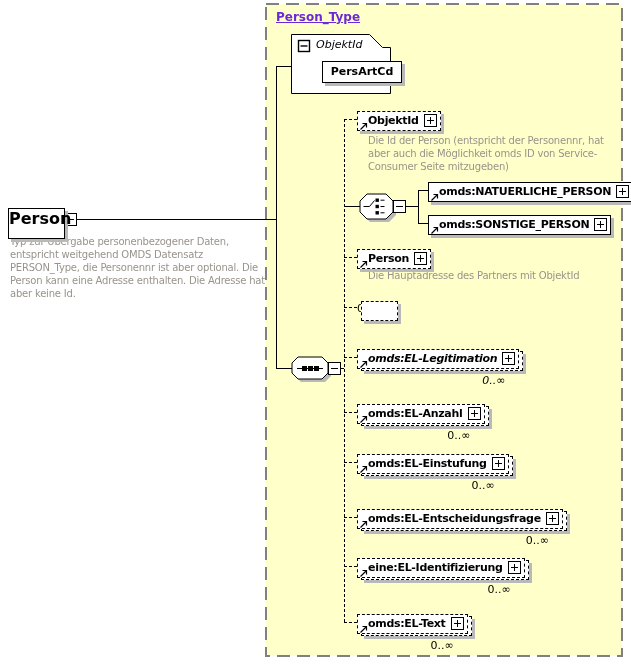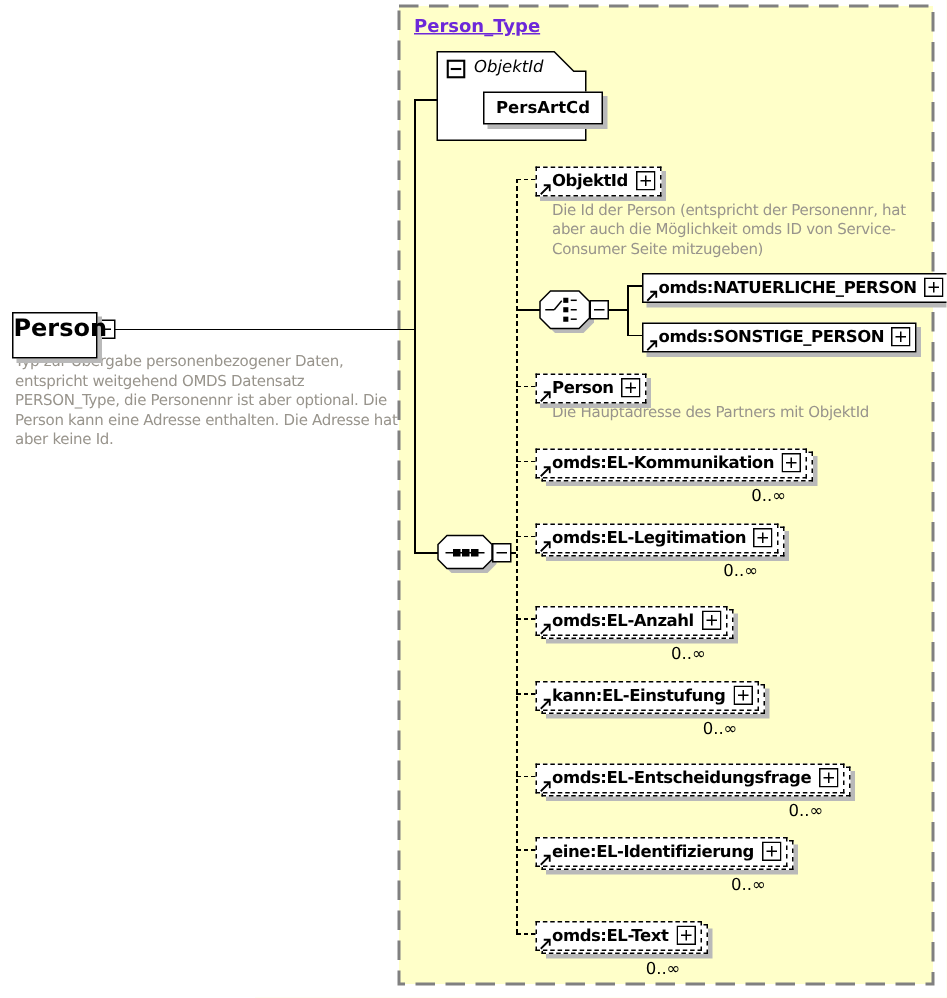--- a/index.html
+++ b/index.html
@@ -185,32 +185,22 @@
             <path d="M1.5,8.5 L7.5,2.5 M3.5,2.5 L7.5,2.5 L7.5,6.5" fill="none" stroke="#000" stroke-width="1.2"></path>
           </svg>
           <span class="el-label">Person</span>
           <svg class="plus-icon" viewBox="0 0 13 13">
             <rect x="0.5" y="0.5" width="12" height="12" fill="#fff" stroke="#000"></rect>
             <line x1="3" y1="6.5" x2="10" y2="6.5" stroke="#000"></line>
             <line x1="6.5" y1="3" x2="6.5" y2="10" stroke="#000"></line>
           </svg>
         </div></div>
       <div class="abs annotation" style="left: 368px; top: 269px; width: 250px;">Die Hauptadresse des Partners mit ObjektId</div>
-      <div class="el-wrap dashed stacked" style="left: 357px; top: 297px;"><div class="el-back"></div><div class="el-box">
-          <svg class="ref-arrow" viewBox="0 0 10 10">
-            <path d="M1.5,8.5 L7.5,2.5 M3.5,2.5 L7.5,2.5 L7.5,6.5" fill="none" stroke="#000" stroke-width="1.2"></path>
-          </svg>
-          <span class="el-label">omds:EL-Kommunikation</span>
-          <svg class="plus-icon" viewBox="0 0 13 13">
-            <rect x="0.5" y="0.5" width="12" height="12" fill="#fff" stroke="#000"></rect>
-            <line x1="3" y1="6.5" x2="10" y2="6.5" stroke="#000"></line>
-            <line x1="6.5" y1="3" x2="6.5" y2="10" stroke="#000"></line>
-          </svg>
-        </div><div class="el-card">0..∞</div></div>
-      <div class="el-wrap dashed stacked" style="left: 357px; top: 347px;"><div class="el-back"></div><div class="el-box">
+      <div class="el-wrap dashed stacked" style="left: 357px; top: 297px;"><div class="el-back"></div><div class="el-card">0..∞</div></div>
+      <div class="el-wrap dashed stacked" style="left: 357px; top: 347px; font-style: italic;"><div class="el-back"></div><div class="el-box">
           <svg class="ref-arrow" viewBox="0 0 10 10">
             <path d="M1.5,8.5 L7.5,2.5 M3.5,2.5 L7.5,2.5 L7.5,6.5" fill="none" stroke="#000" stroke-width="1.2"></path>
           </svg>
           <span class="el-label">omds:EL-Legitimation</span>
           <svg class="plus-icon" viewBox="0 0 13 13">
             <rect x="0.5" y="0.5" width="12" height="12" fill="#fff" stroke="#000"></rect>
             <line x1="3" y1="6.5" x2="10" y2="6.5" stroke="#000"></line>
             <line x1="6.5" y1="3" x2="6.5" y2="10" stroke="#000"></line>
           </svg>
         </div><div class="el-card">0..∞</div></div>
@@ -222,21 +212,21 @@
           <svg class="plus-icon" viewBox="0 0 13 13">
             <rect x="0.5" y="0.5" width="12" height="12" fill="#fff" stroke="#000"></rect>
             <line x1="3" y1="6.5" x2="10" y2="6.5" stroke="#000"></line>
             <line x1="6.5" y1="3" x2="6.5" y2="10" stroke="#000"></line>
           </svg>
         </div><div class="el-card">0..∞</div></div>
       <div class="el-wrap dashed stacked" style="left: 357px; top: 452px;"><div class="el-back"></div><div class="el-box">
           <svg class="ref-arrow" viewBox="0 0 10 10">
             <path d="M1.5,8.5 L7.5,2.5 M3.5,2.5 L7.5,2.5 L7.5,6.5" fill="none" stroke="#000" stroke-width="1.2"></path>
           </svg>
-          <span class="el-label">kann:EL-Einstufung</span>
+          <span class="el-label">omds:EL-Einstufung</span>
           <svg class="plus-icon" viewBox="0 0 13 13">
             <rect x="0.5" y="0.5" width="12" height="12" fill="#fff" stroke="#000"></rect>
             <line x1="3" y1="6.5" x2="10" y2="6.5" stroke="#000"></line>
             <line x1="6.5" y1="3" x2="6.5" y2="10" stroke="#000"></line>
           </svg>
         </div><div class="el-card">0..∞</div></div>
       <div class="el-wrap dashed stacked" style="left: 357px; top: 507px;"><div class="el-back"></div><div class="el-box">
           <svg class="ref-arrow" viewBox="0 0 10 10">
             <path d="M1.5,8.5 L7.5,2.5 M3.5,2.5 L7.5,2.5 L7.5,6.5" fill="none" stroke="#000" stroke-width="1.2"></path>
           </svg>

